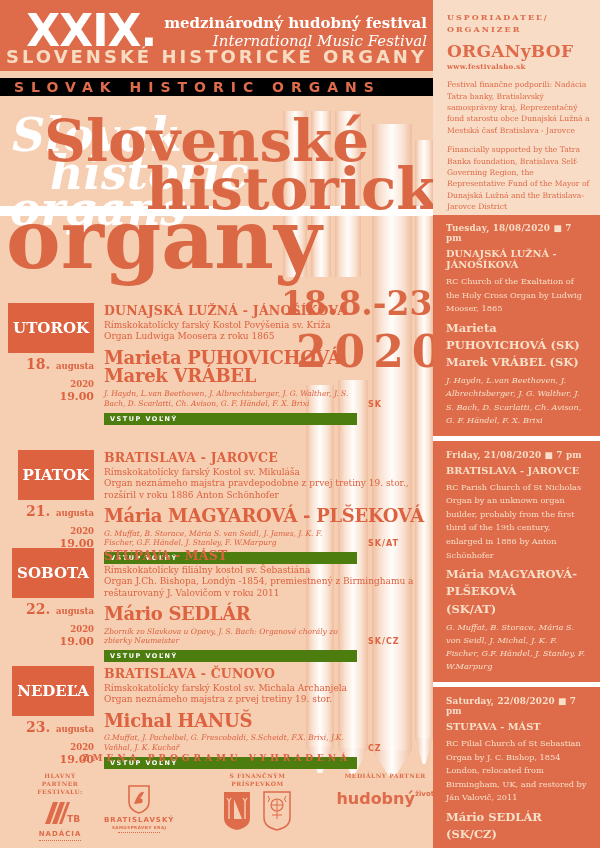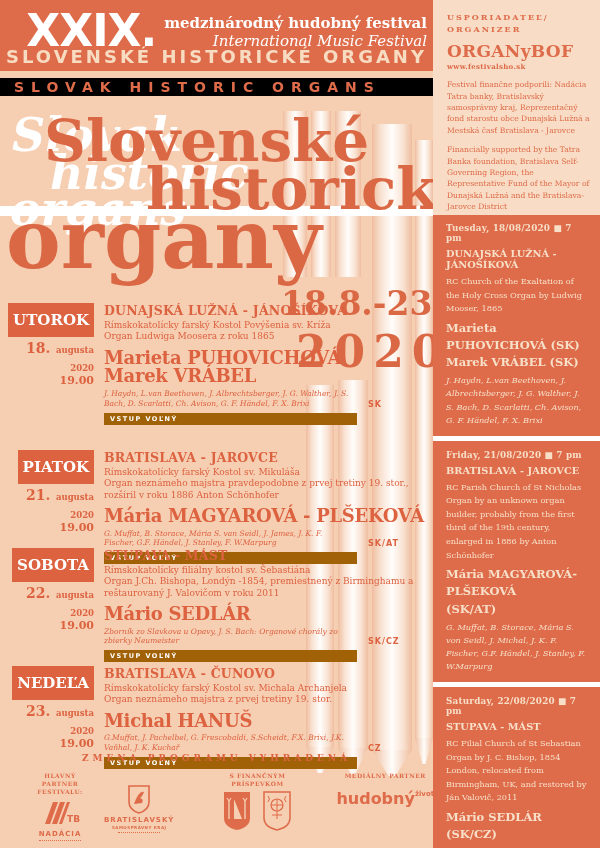--- a/index.html
+++ b/index.html
@@ -24,34 +24,34 @@
        clip-path:polygon(0 0,100% 0,58% 100%,42% 100%);}
   
   .t-shadow{position:absolute;z-index:3;color:#fff;font-style:italic;font-weight:bold;font-size:46px;line-height:1;white-space:nowrap;}
   .t-main{position:absolute;z-index:4;color:#DB6845;font-weight:bold;line-height:1;white-space:nowrap;}
   .white-strip{position:absolute;z-index:2;left:0;top:206px;width:433px;height:10px;background:#fff;}
   .date-range{position:absolute;z-index:4;left:281px;top:284px;color:#DB6845;font-weight:bold;font-size:33px;white-space:nowrap;}
   .date-year{position:absolute;z-index:4;left:296px;top:326px;color:#DB6845;font-weight:bold;font-size:44px;letter-spacing:8px;white-space:nowrap;}
   
   .event{position:absolute;z-index:5;left:0;width:433px;display:flex;}
   .ev-left{width:94px;flex:none;text-align:right;color:#DC6240;}
-  .day-box{display:inline-block;background:#DC6240;color:#fff;font-weight:bold;font-size:15px;padding:8px 5px;margin-bottom:2px;}
+  .day-box{display:inline-block;background:#DC6240;color:#fff;font-weight:bold;font-size:15px;padding:16px 5px;margin-bottom:2px;}
   .ev-date{font-weight:bold;line-height:1.1;}
   .d-num{font-size:14px;}
   .d-month{font-size:8.5px;}
   .ev-time{font-weight:bold;font-size:11px;}
   .ev-right{flex:1;padding-left:10px;color:#DC6240;max-width:330px;}
   .ev-loc{font-weight:bold;font-size:12.5px;margin-bottom:2px;letter-spacing:.2px;}
   .ev-venue{font-size:9px;line-height:1.25;}
   .ev-organ{font-size:9px;line-height:1.25;max-width:318px;}
   .ev-performers{margin-top:6px;font-weight:bold;font-size:18px;line-height:1.05;letter-spacing:-.3px;}
   .ev-prog-row{display:flex;align-items:flex-end;margin-top:3px;}
   .ev-program{flex:1;font-size:7.5px;font-style:italic;line-height:1.3;max-width:250px;}
   .ev-country{flex:none;font-family:"DejaVu Sans",sans-serif;font-weight:bold;font-size:8px;letter-spacing:1px;margin-left:14px;margin-right:22px;}
-  .vstup-bar{width:247px;background:#a16207;color:#fff;font-family:"DejaVu Sans",sans-serif;font-weight:bold;
+  .vstup-bar{width:247px;background:#4d7c0f;color:#fff;font-family:"DejaVu Sans",sans-serif;font-weight:bold;
              font-size:6.5px;letter-spacing:1.5px;padding:2px 0 2px 6px;margin-top:4px;}
   .zmena{position:absolute;z-index:5;left:0;top:753px;width:433px;text-align:center;color:#DC6240;
          font-weight:bold;font-size:9px;letter-spacing:4px;}
   
   .partners{position:absolute;z-index:5;left:0;top:772px;width:433px;height:76px;display:flex;align-items:flex-start;padding-left:34px;box-sizing:border-box;color:#DE6B49;}
   .p-group{display:flex;flex-direction:column;align-items:center;margin-right:18px;}
   .p-label{font-weight:bold;font-size:6px;letter-spacing:.5px;text-align:center;line-height:1.3;margin-bottom:3px;}
   .p-label.narrow{width:52px;}
   .logo-row{display:flex;align-items:center;gap:10px;}
   .logo-caption{font-family:"DejaVu Sans",sans-serif;font-weight:bold;font-size:7px;letter-spacing:1px;margin-top:2px;}

